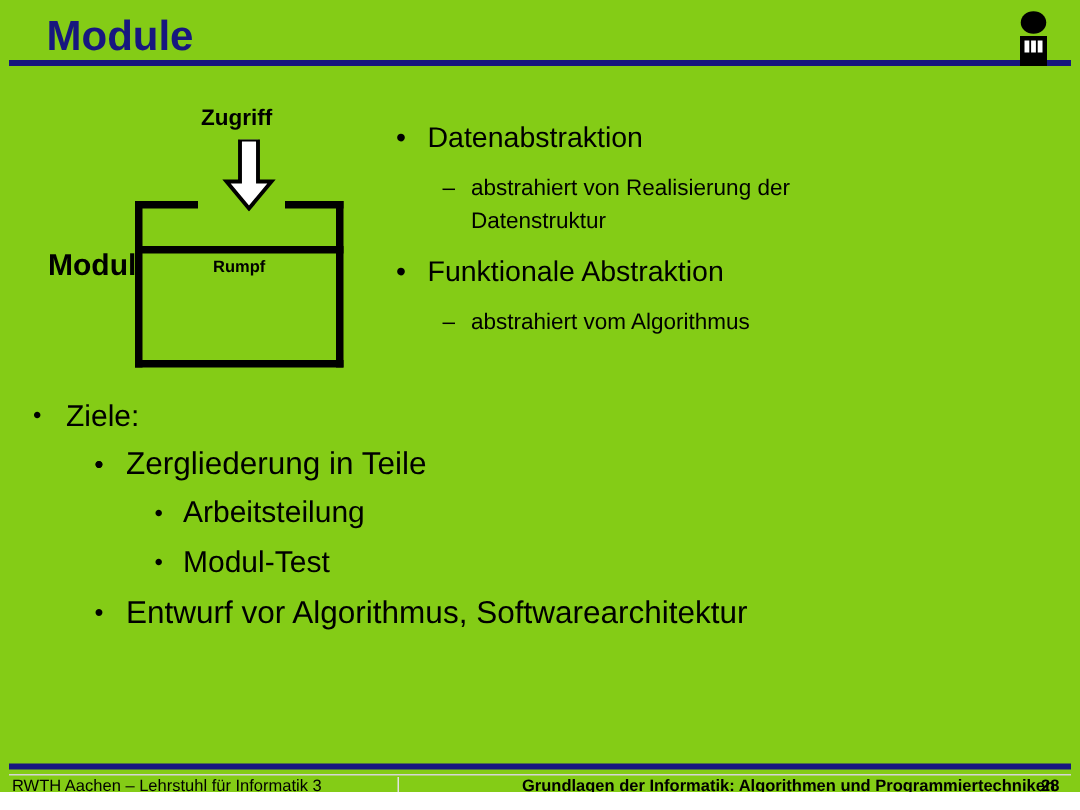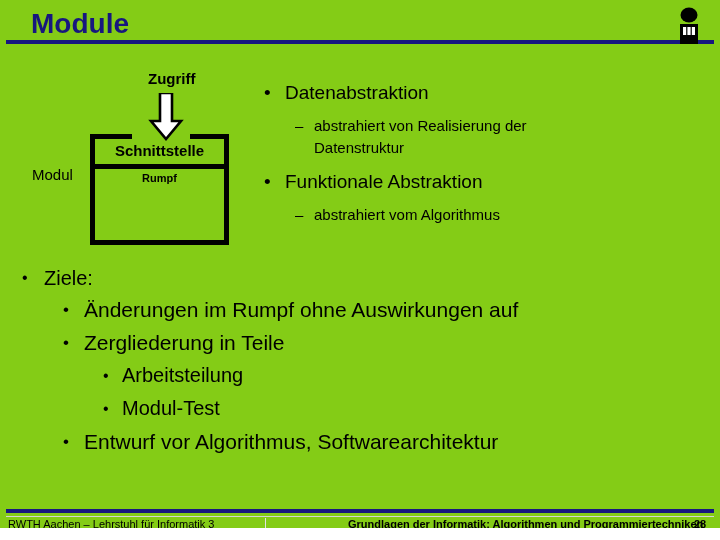--- a/index.html
+++ b/index.html
@@ -53,40 +53,40 @@
   
   #diagram {
     position: absolute;
     left: 20px;
     top: 60px;
     width: 240px;
     height: 200px;
   }
   #zugriff-label {
     position: absolute;
-    left: 128px;
+    left: 114px;
     top: 10px;
     font-size: 15px;
     font-weight: bold;
     color: #000000;
     white-space: nowrap;
   }
   #arrow-down {
     position: absolute;
     left: 128px;
     top: 33px;
     width: 36px;
     height: 48px;
   }
   #modul-label {
     position: absolute;
     left: 12px;
     top: 106px;
-    font-size: 15px;
-    font-weight: normal;
+    font-size: 20px;
+    font-weight: bold;
     color: #000000;
     white-space: nowrap;
   }
   
   .box-edge { position: absolute; background: #000000; }
   #box-top-left   { left: 70px;  top: 74px;  width: 42px;  height: 5px; }
   #box-top-right  { left: 170px; top: 74px;  width: 39px;  height: 5px; }
   #box-left       { left: 70px;  top: 74px;  width: 5px;   height: 111px; }
   #box-right      { left: 204px; top: 74px;  width: 5px;   height: 111px; }
   #box-bottom     { left: 70px;  top: 180px; width: 139px; height: 5px; }
@@ -295,21 +295,20 @@
 
     <div id="modul-label">Modul</div>
 
     <div class="box-edge" id="box-top-left"></div>
     <div class="box-edge" id="box-top-right"></div>
     <div class="box-edge" id="box-left"></div>
     <div class="box-edge" id="box-right"></div>
     <div class="box-edge" id="box-bottom"></div>
     <div class="box-edge" id="box-divider"></div>
 
-    <div id="schnittstelle-label">Schnittstelle</div>
     <div id="rumpf-label">Rumpf</div>
   </div>
 
   <div id="right-col">
 
     <div class="lvl1">
       <span class="bullet">•</span>
       <span>Datenabstraktion</span>
     </div>
 
@@ -340,21 +339,20 @@
 
   <div id="ziele-block">
 
     <div class="z1">
       <span class="bullet">•</span>
       <span>Ziele:</span>
     </div>
 
     <div class="z2">
       <span class="bullet">•</span>
-      <span>Änderungen im Rumpf ohne Auswirkungen auf</span>
     </div>
 
 
     <div class="z2">
       <span class="bullet">•</span>
       <span>Zergliederung in Teile</span>
     </div>
 
     <div class="z3">
       <span class="bullet">•</span>

